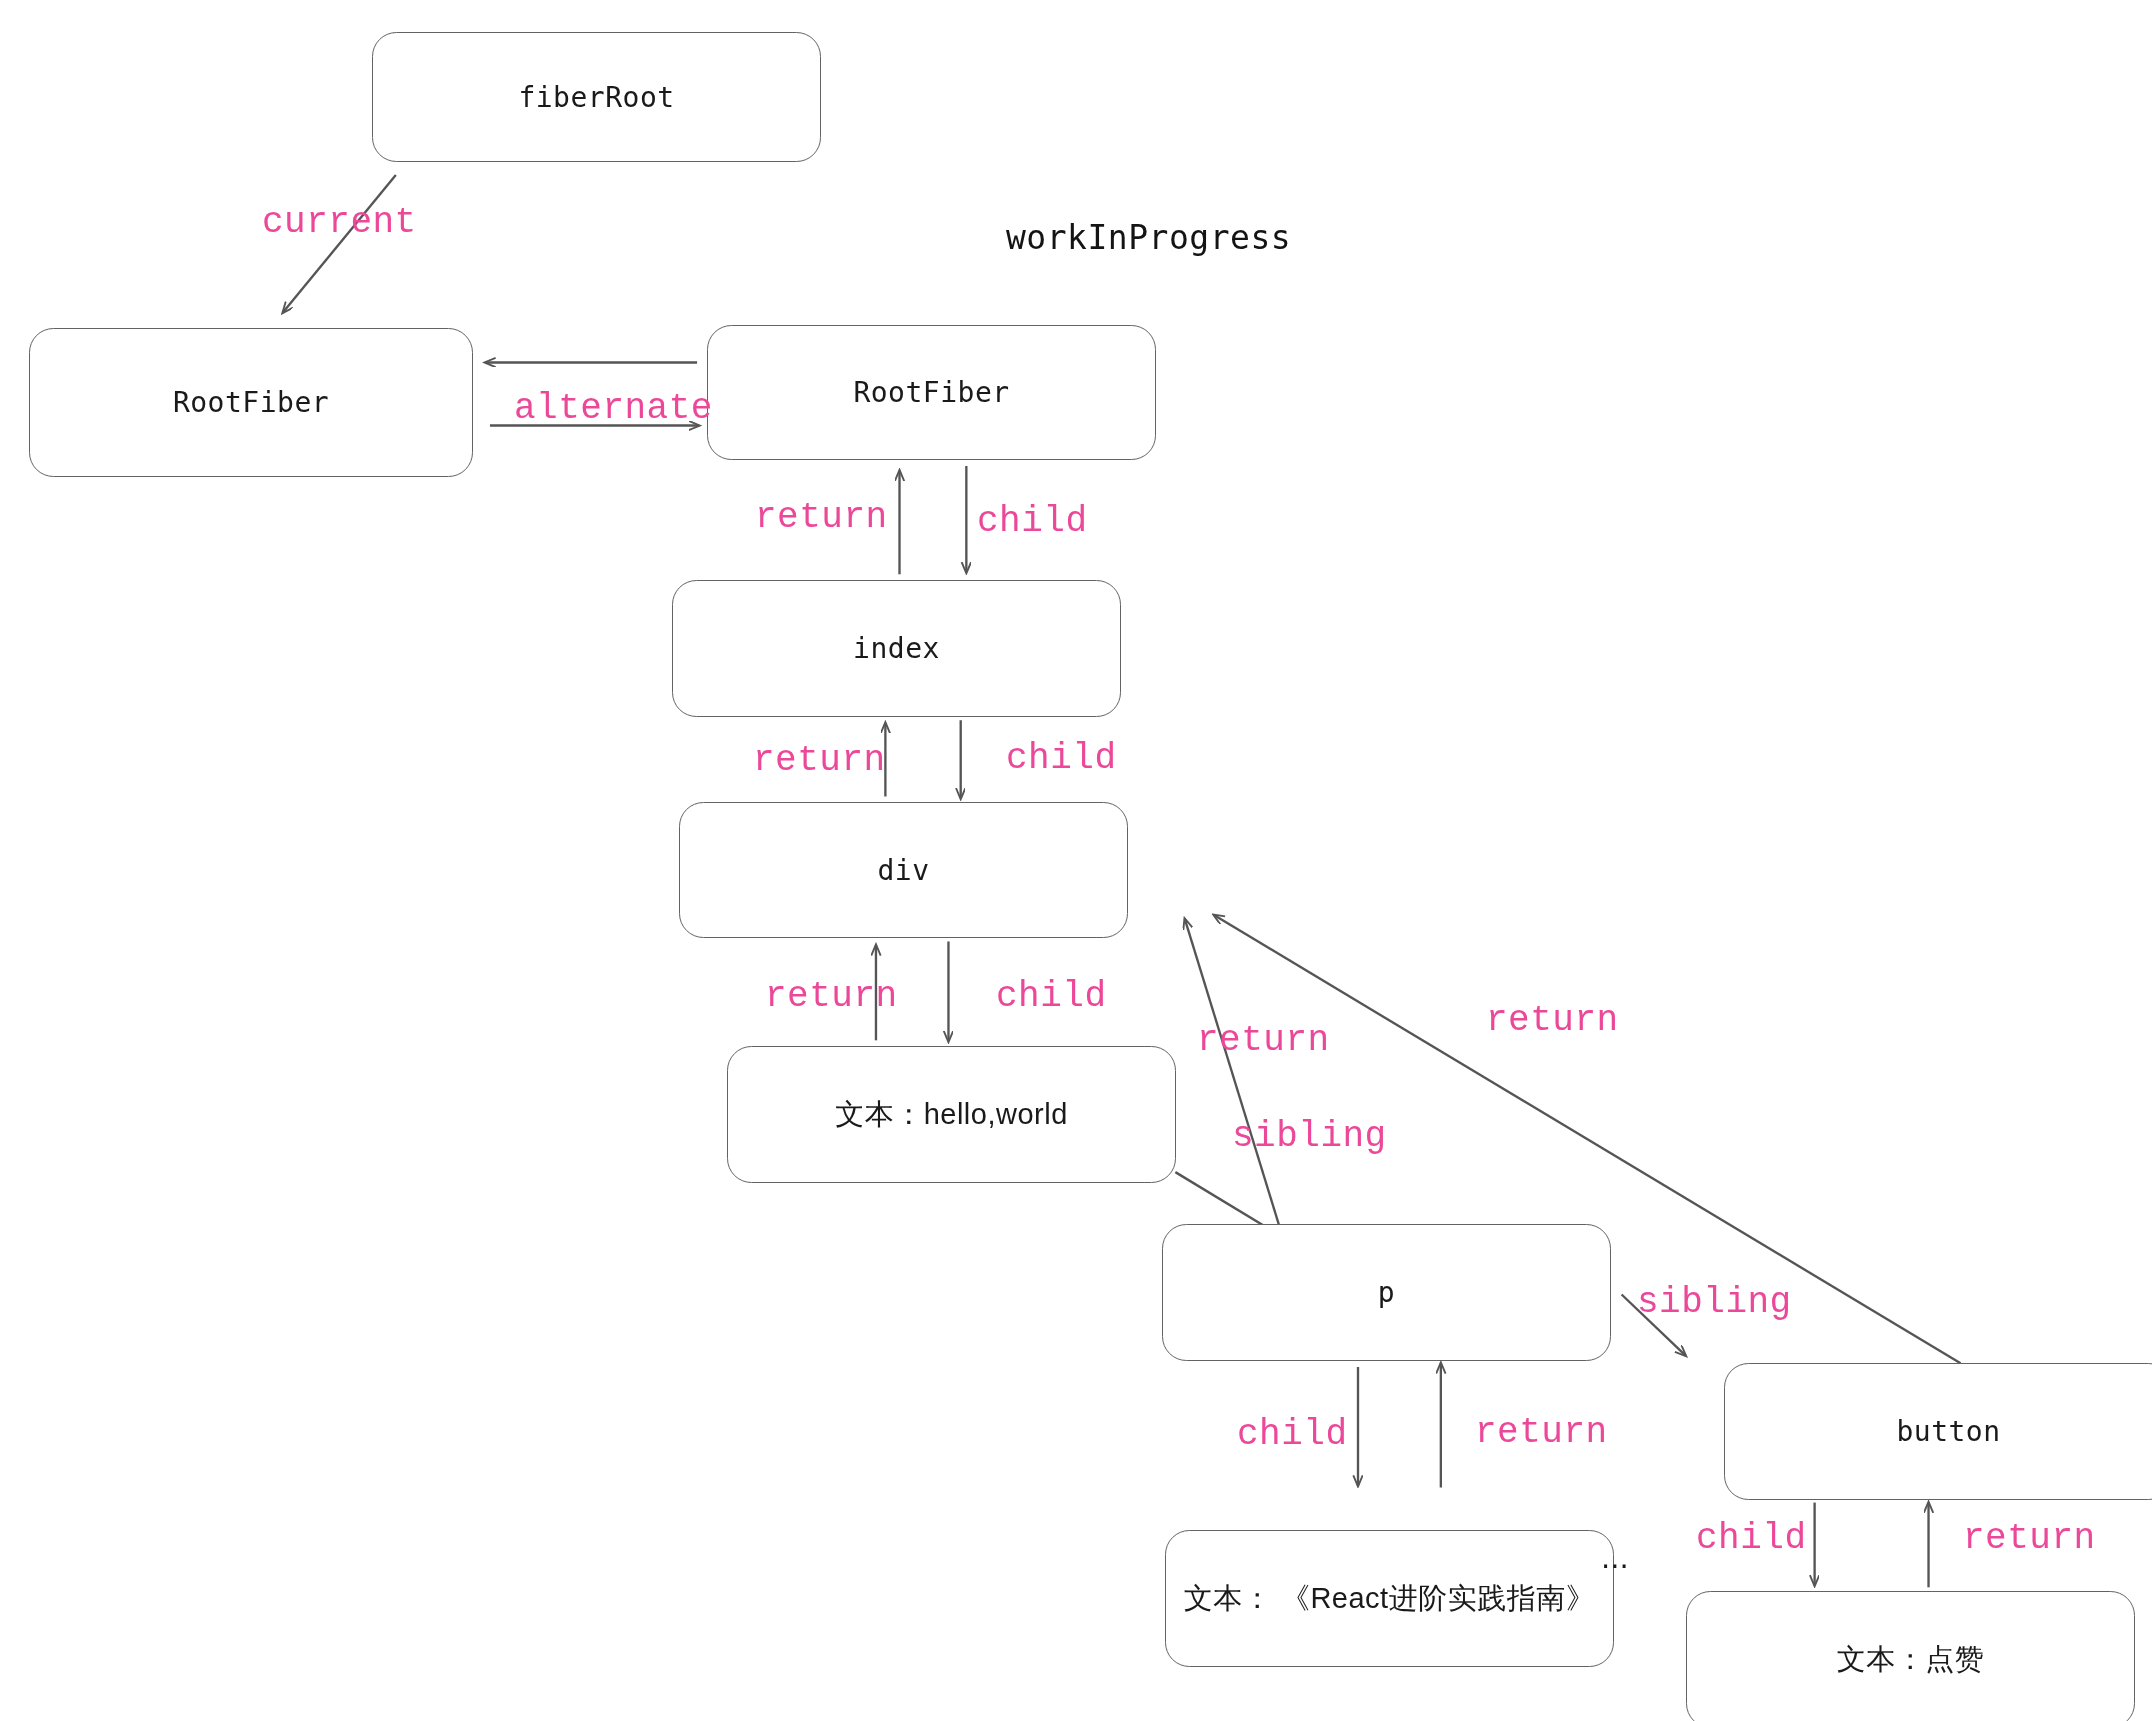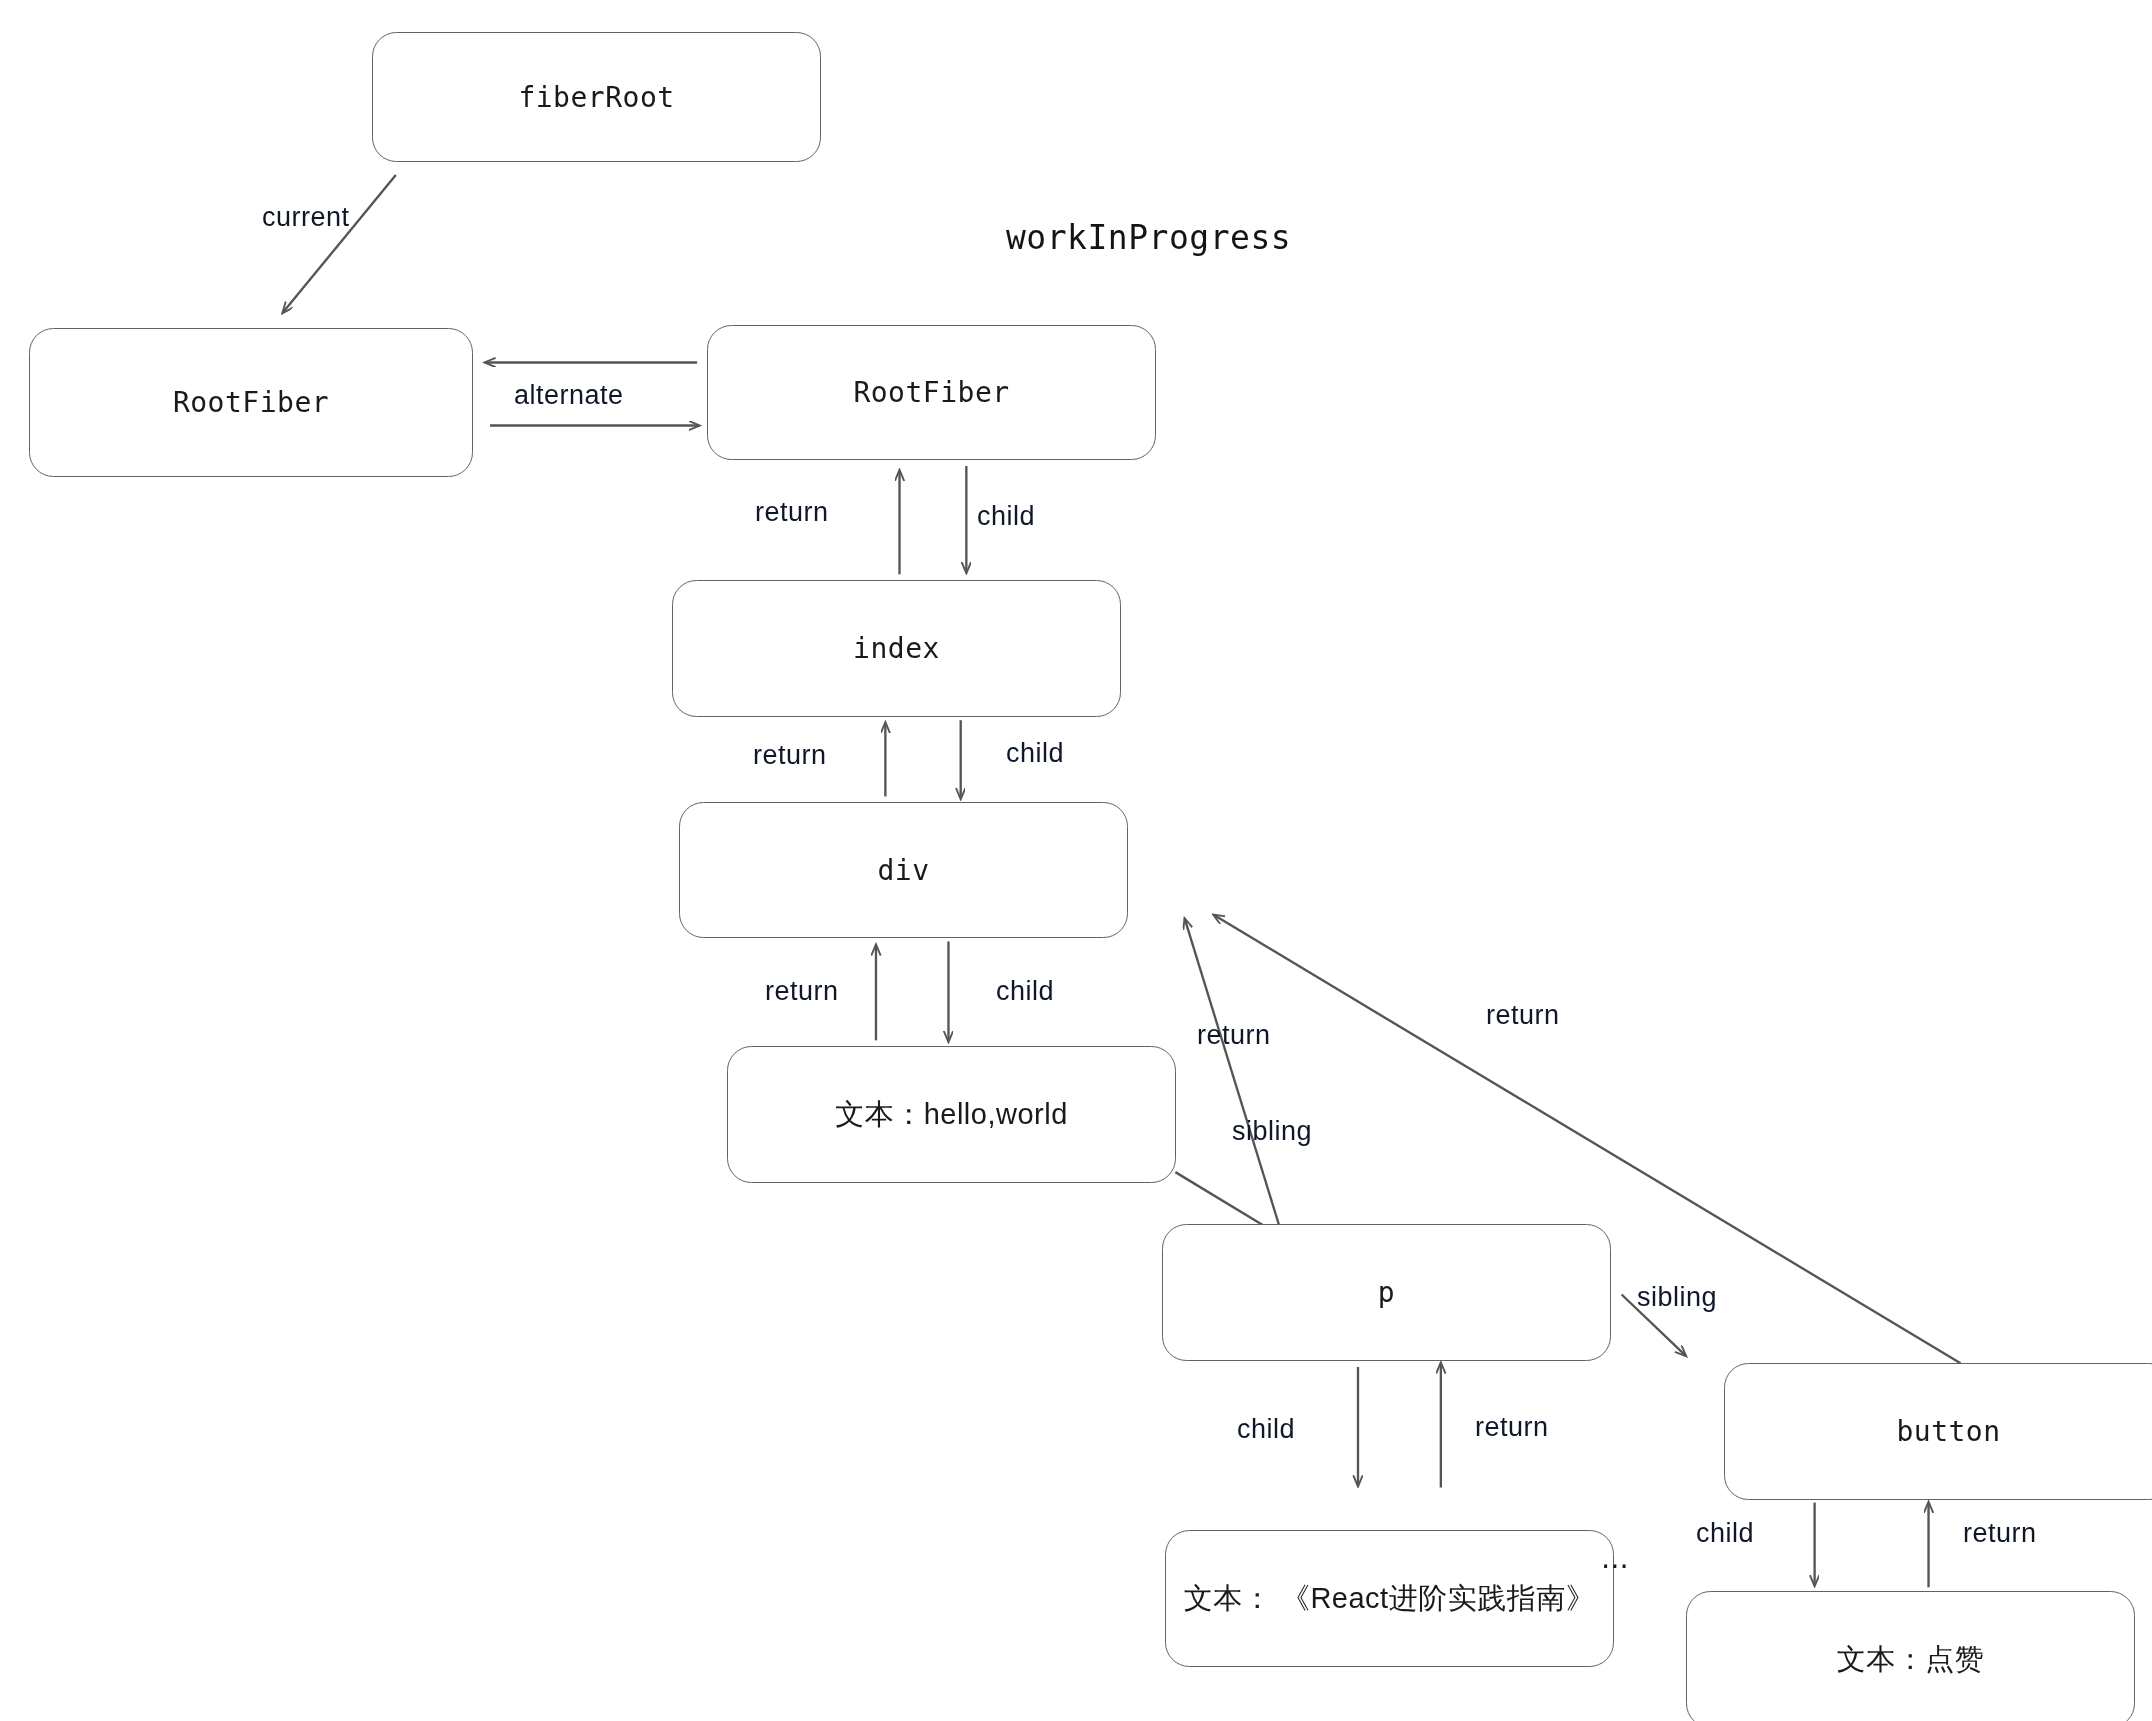--- a/index.html
+++ b/index.html
@@ -43,23 +43,23 @@
     color: #1a1a1a;
     letter-spacing: 0.5px;
     white-space: nowrap;
   }
   .node-label.cjk {
     font-family: Liberation Sans, sans-serif;
     font-size: 29px;
   }
   .edge-label {
     position: absolute;
-    font-family: Liberation Sans, sans-serif;
-    font-size: 27px;
-    color: #0f172a;
+    font-family: Liberation Mono, monospace;
+    font-size: 36px;
+    color: #ec4899;
     white-space: nowrap;
     z-index: 4;
     letter-spacing: 0.5px;
   }
   .free-label {
     position: absolute;
     font-family: "DejaVu Sans Mono", "Liberation Mono", monospace;
     font-size: 33px;
     color: #141414;
     white-space: nowrap;
@@ -135,21 +135,21 @@
         <span class="node-label cjk">文本： 《React进阶实践指南》</span>
       </div>
       <div class="node" style="left: 1686px; top: 1591px; width: 449px; height: 137px; border-color: rgb(99, 99, 99);">
         <span class="node-label cjk">文本：点赞</span>
       </div>
     </div>
   <div id="labels-layer">
       <div class="free-label" style="left: 1006px; top: 218px;">workInProgress</div>
       <div class="overflow-text" style="left: 1601px; top: 1541px;">...</div>
       <div class="edge-label" style="left: 262px; top: 202px;">current</div>
-      <div class="edge-label" style="left: 514px; top: 380px;">alternate</div>
+      <div class="edge-label" style="left: 514px; top: 388px;">alternate</div>
       <div class="edge-label" style="left: 755px; top: 497px;">return</div>
       <div class="edge-label" style="left: 977px; top: 501px;">child</div>
       <div class="edge-label" style="left: 753px; top: 740px;">return</div>
       <div class="edge-label" style="left: 1006px; top: 738px;">child</div>
       <div class="edge-label" style="left: 765px; top: 976px;">return</div>
       <div class="edge-label" style="left: 996px; top: 976px;">child</div>
       <div class="edge-label" style="left: 1197px; top: 1020px;">return</div>
       <div class="edge-label" style="left: 1232px; top: 1116px;">sibling</div>
       <div class="edge-label" style="left: 1486px; top: 1000px;">return</div>
       <div class="edge-label" style="left: 1237px; top: 1414px;">child</div>

